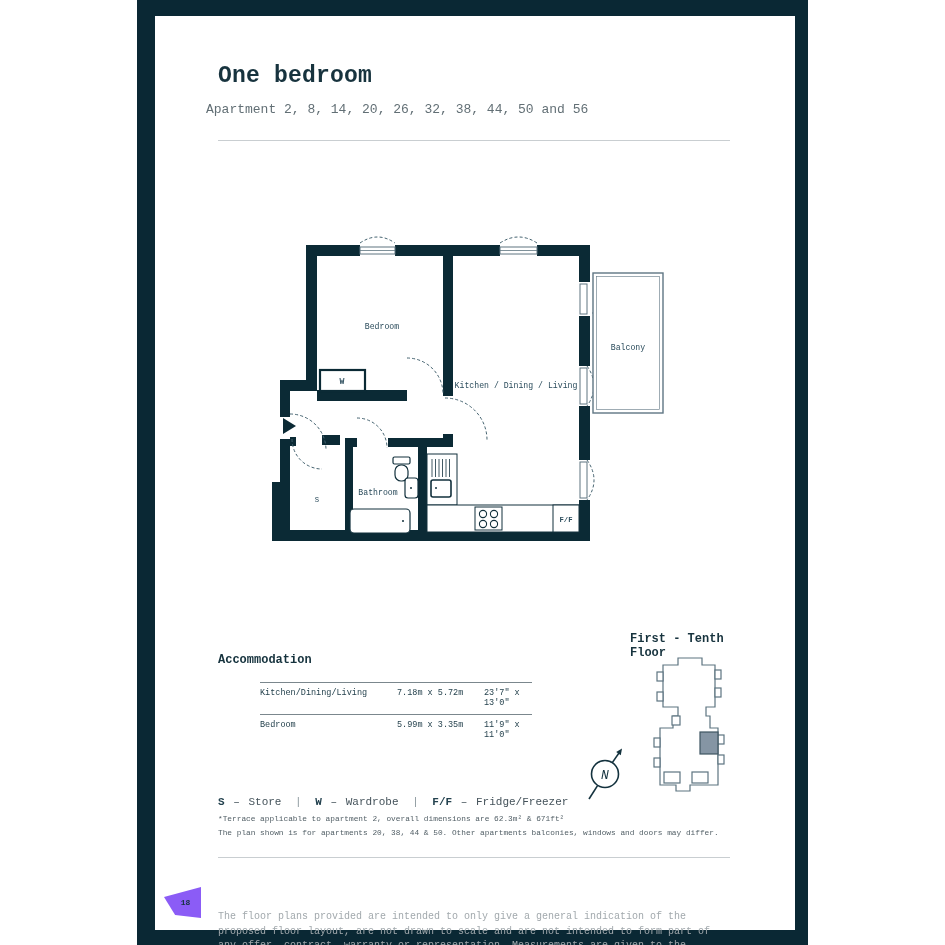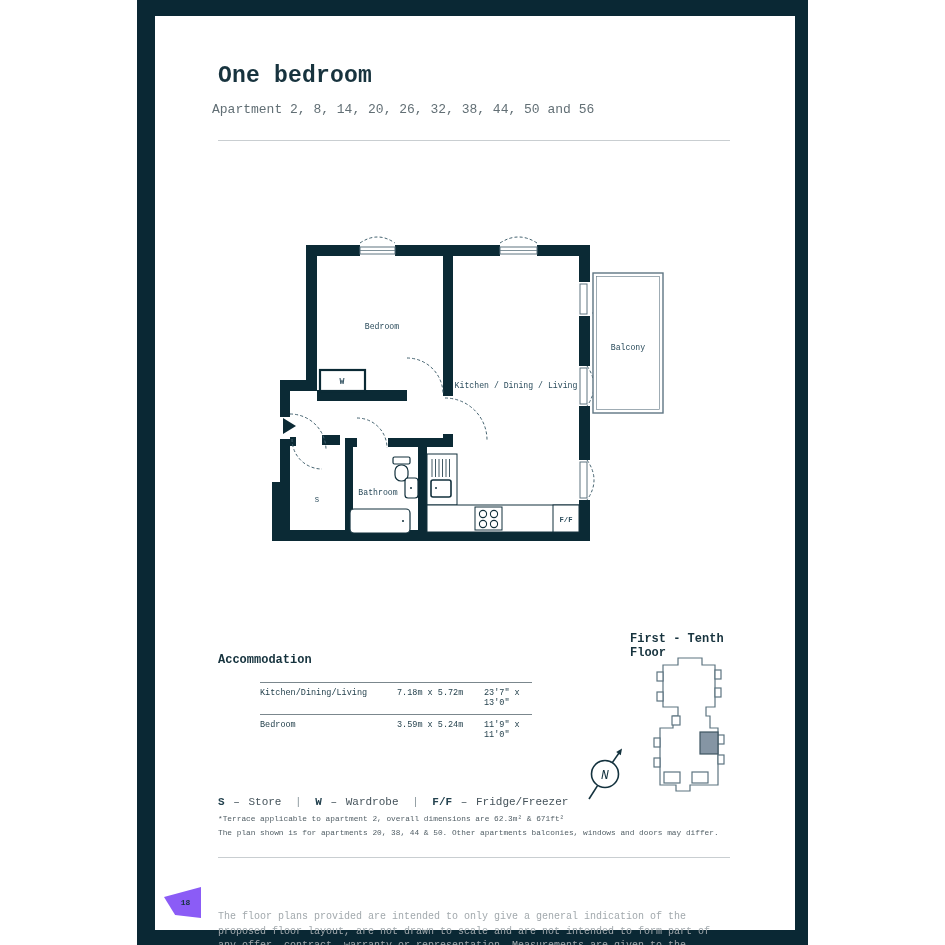--- a/index.html
+++ b/index.html
@@ -1,21 +1,21 @@
 <!DOCTYPE html>
 <html><head>
 <meta charset="utf-8">
 <style>
   html,body{margin:0;padding:0;background:#ffffff;}
   .canvas{position:relative;width:945px;height:945px;background:#ffffff;overflow:hidden;
           font-family:Liberation Mono, monospace;}
   .frame{position:absolute;left:137px;top:0;width:671px;height:945px;box-sizing:border-box;
          border-style:solid;border-color:#0a2834;border-width:16px 13px 15px 18px;background:#fff;}
   .page-title{position:absolute;left:218px;top:63px;font-size:23px;font-weight:700;color:#17333e;letter-spacing:.2px;}
-  .page-subtitle{position:absolute;left:212px;top:102px;font-size:13px;color:#626f75;}
+  .page-subtitle{position:absolute;left:206px;top:102px;font-size:13px;color:#626f75;}
   .divider{position:absolute;left:218px;height:1px;background:#c9ced1;width:512px;}
   .div1{top:140px;}
   .div2{top:857px;}
 
   .plan-wrap{position:absolute;left:260px;top:230px;width:420px;height:320px;}
   .plan-label{font-size:8.2px;fill:#2b4c5c;}
   .plan-label-sm{font-size:7.2px;fill:#2b4c5c;}
 
   .keyplan-title{position:absolute;left:630px;top:632px;width:130px;text-align:left;
                  font-size:12px;font-weight:700;color:#17333e;}
@@ -205,21 +205,21 @@
 
   <div class="acc-heading">Accommodation</div>
   <div class="acc-table">
     <div class="acc-row">
       <span>Kitchen/Dining/Living</span>
       <span>7.18m x 5.72m</span>
       <span>23'7" x 13'0"</span>
     </div>
     <div class="acc-row">
       <span>Bedroom</span>
-      <span>3.59m x 5.24m</span>
+      <span>5.99m x 3.35m</span>
       <span>11'9" x 11'0"</span>
     </div>
   </div>
 
   <div class="legend">
     <span class="lg-key">S</span>
     <span class="lg-dash">–</span>
     <span>Store</span>
     <span class="lg-pipe">|</span>
     <span class="lg-key">W</span>

